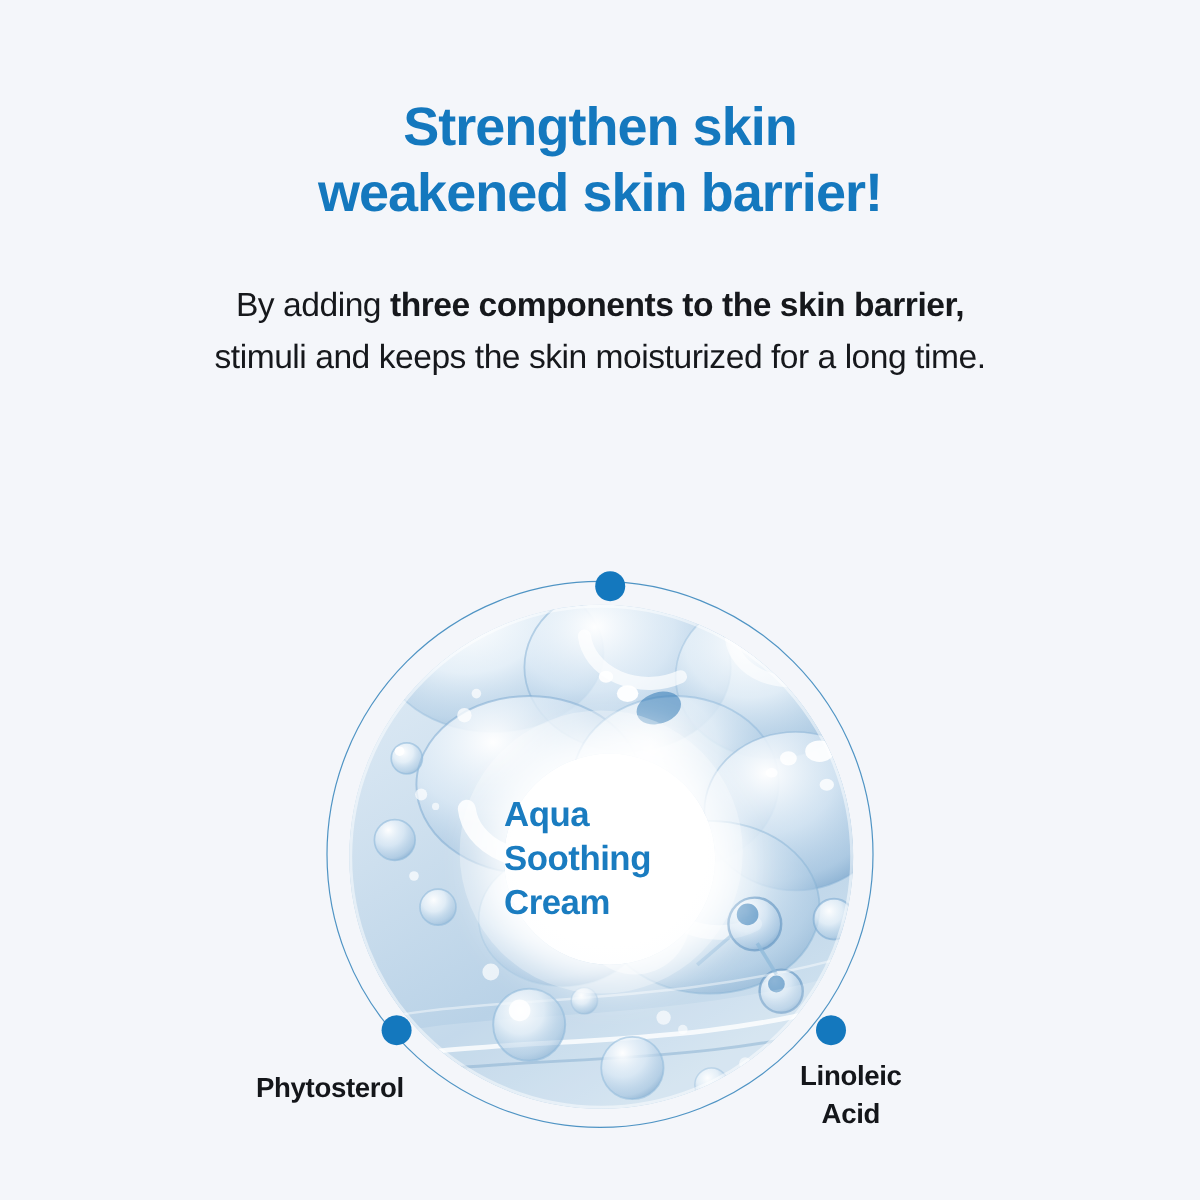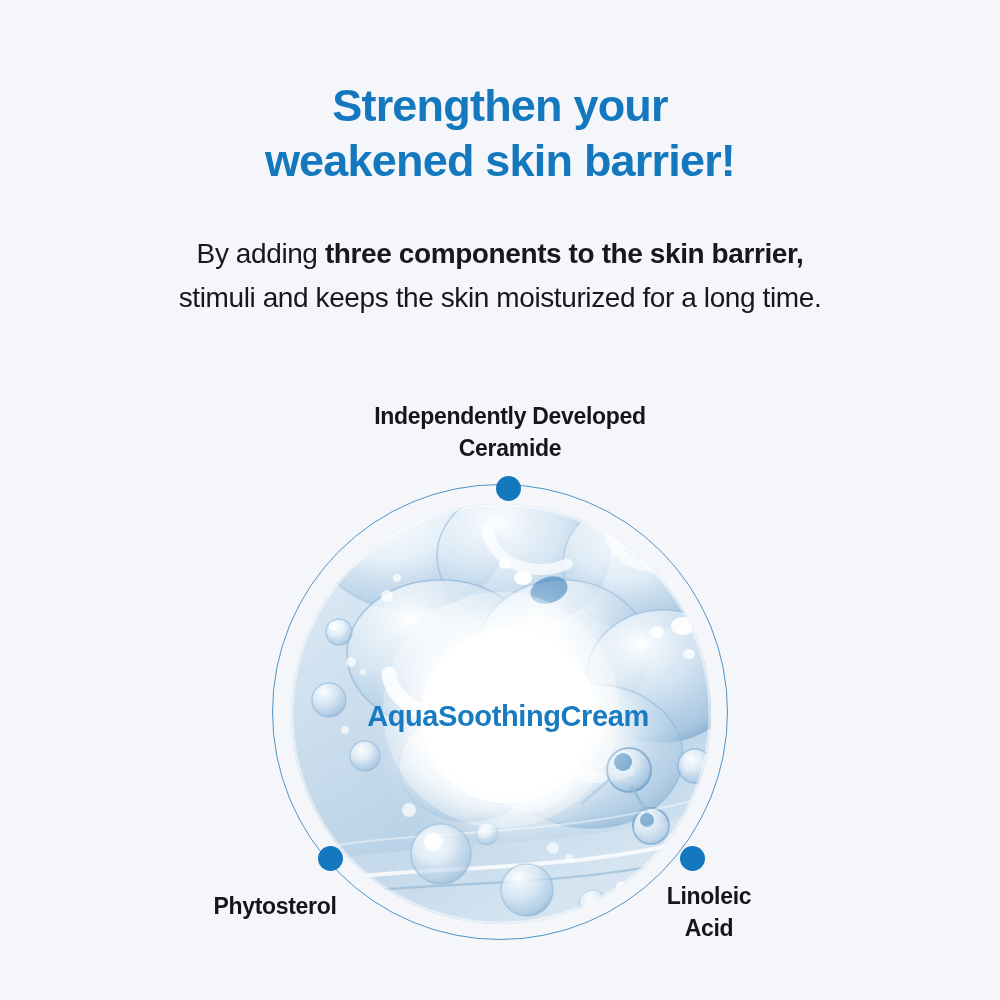--- a/index.html
+++ b/index.html
@@ -83,22 +83,22 @@
   .center-badge {
     position: absolute;
     left: 420px;
     top: 248px;
     width: 176px;
     height: 176px;
     border-radius: 50%;
     background: radial-gradient(circle at 50% 45%, #ffffff 0%, #ffffff 62%, #fdfeff 80%, rgba(255,255,255,0.88) 100%);
     box-shadow: 0 0 34px 18px rgba(255,255,255,0.92);
     display: flex;
-    flex-direction: row;
-    align-items: center;
+    flex-direction: column;
+    align-items: flex-start;
     justify-content: center;
   }
   .center-badge .cb-line {
     color: #1a7cc0;
     font-size: 29px;
     font-weight: bold;
     line-height: 37px;
     letter-spacing: -0.4px;
     text-align: center;
   }
@@ -127,21 +127,21 @@
   }
   .label-top   { left: 310px; top: 20px;  width: 400px; }
   .label-left  { left: 130px; top: 510px; width: 290px; }
   .label-right { left: 584px; top: 500px; width: 250px; }
   .node-label .nl-line { display: block; }
 </style>
 </head>
 <body>
 
 <div class="headline">
-  <span class="hl-line">Strengthen your</span>
+  <span class="hl-line">Strengthen skin</span>
   <span class="hl-line">weakened skin barrier!</span>
 </div>
 
 <div class="subtitle">
   <span class="sub-line"><span>By adding </span><b>three components to the skin barrier,</b></span>
   <span class="sub-line">stimuli and keeps the skin moisturized for a long time.</span>
 </div>
 
 <div class="diagram">
 
@@ -257,24 +257,20 @@
   <div class="center-badge">
     <span class="cb-line">Aqua</span>
     <span class="cb-line">Soothing</span>
     <span class="cb-line">Cream</span>
   </div>
 
   <div class="node-dot node-top"></div>
   <div class="node-dot node-left"></div>
   <div class="node-dot node-right"></div>
 
-  <div class="node-label label-top">
-    <span class="nl-line">Independently Developed</span>
-    <span class="nl-line">Ceramide</span>
-  </div>
 
   <div class="node-label label-left">
     <span class="nl-line">Phytosterol</span>
   </div>
 
   <div class="node-label label-right">
     <span class="nl-line">Linoleic</span>
     <span class="nl-line">Acid</span>
   </div>
 

